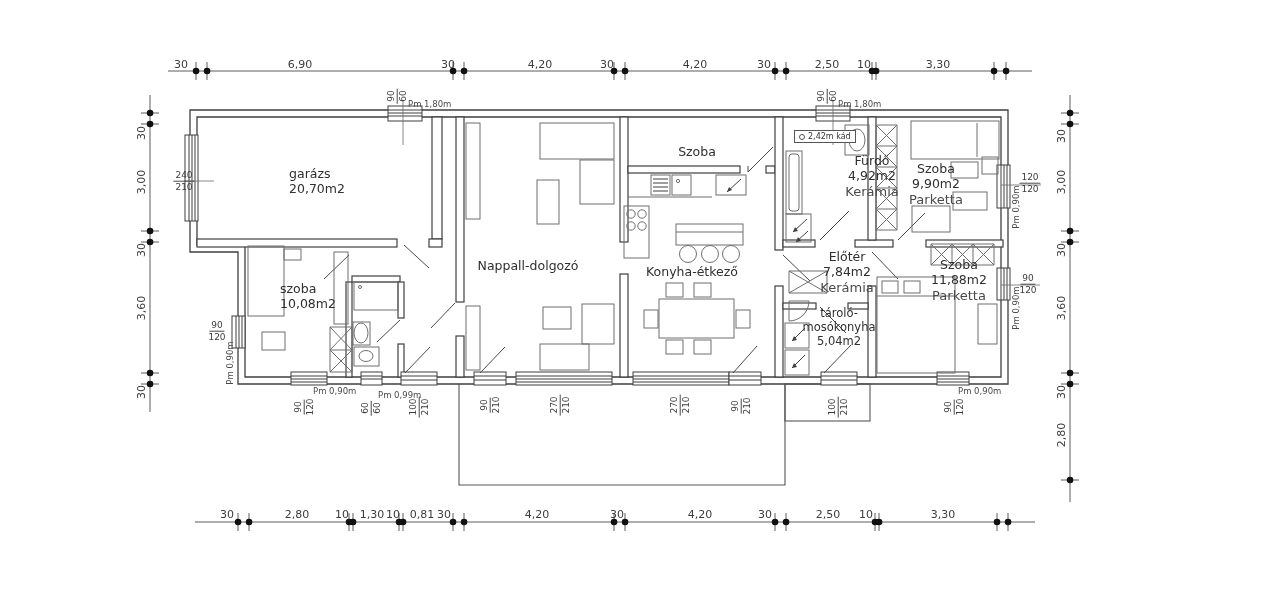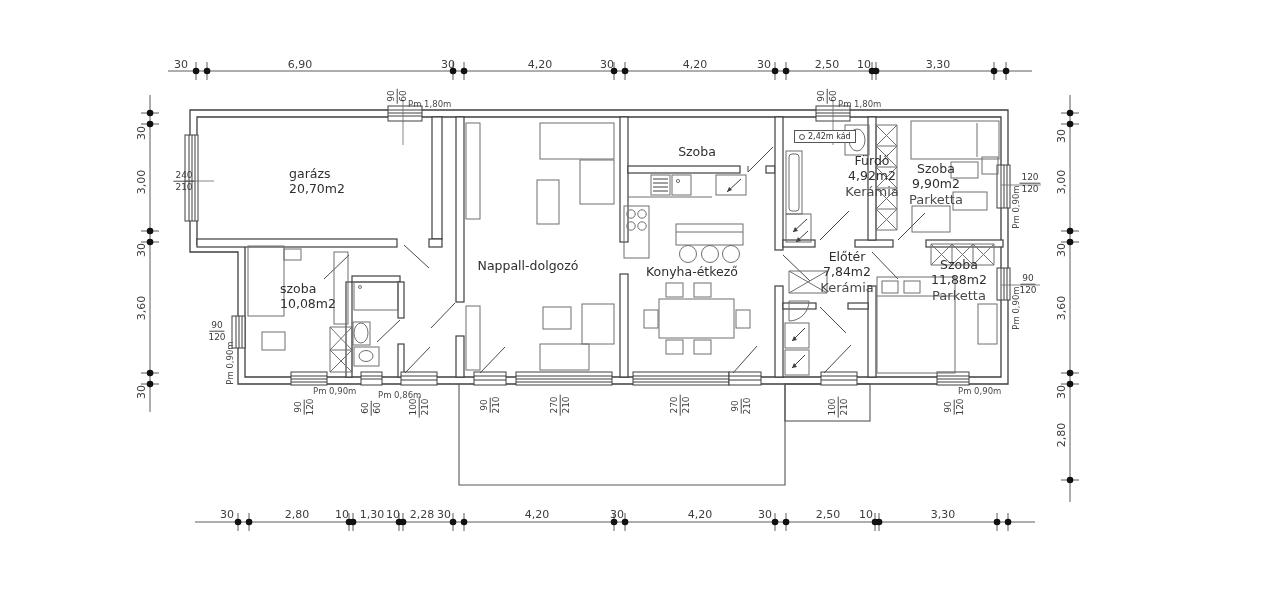--- a/index.html
+++ b/index.html
@@ -278,20 +278,25 @@
 <div class="room" style="left:936px;top:184px">
   <div>Szoba</div>
       <div>9,90m2</div>
   <div class="floor">Parketta</div>
 </div>
 <div class="room" style="left:847px;top:272px">
   <div>Előtér</div>
       <div>7,84m2</div>
   <div class="floor">Kerámia</div>
 </div>
+<div class="room" style="left:839px;top:327px;font-size:11.5px">
+  <div>tároló-</div>
+      <div>mosókonyha</div>
+  <div>5,04m2</div>
+</div>
 <div class="room" style="left:959px;top:280px">
   <div>Szoba</div>
       <div>11,88m2</div>
   <div class="floor">Parketta</div>
 </div>
 
 <div class="kad" style="left:794px;top:130px">
   <span class="dotc"></span>
   <span>2,42m kád</span>
 </div>
@@ -322,21 +327,21 @@
 <div class="open rot" style="left:304px;top:407px">
   <span>90</span>
       <span>120</span>
     </div>
 <div class="pm" style="left:313px;top:386px">Pm 0,90m</div>
 
 <div class="open rot" style="left:371px;top:408px">
   <span>60</span>
       <span>60</span>
     </div>
-<div class="pm" style="left:378px;top:390px">Pm 0,86m</div>
+<div class="pm" style="left:378px;top:390px">Pm 0,99m</div>
 
 <div class="open rot" style="left:419px;top:407px">
   <span>100</span>
       <span>210</span>
     </div>
 
 <div class="open rot" style="left:490px;top:405px">
   <span>90</span>
       <span>210</span>
     </div>
@@ -388,21 +393,21 @@
 <div class="dim" style="left:764px;top:64px">30</div>
 <div class="dim" style="left:827px;top:64px">2,50</div>
 <div class="dim" style="left:864px;top:64px">10</div>
 <div class="dim" style="left:938px;top:64px">3,30</div>
 
 <div class="dim" style="left:227px;top:514px">30</div>
 <div class="dim" style="left:297px;top:514px">2,80</div>
 <div class="dim" style="left:342px;top:514px">10</div>
 <div class="dim" style="left:372px;top:514px">1,30</div>
 <div class="dim" style="left:393px;top:514px">10</div>
-<div class="dim" style="left:422px;top:514px">2,28</div>
+<div class="dim" style="left:422px;top:514px">0,81</div>
 <div class="dim" style="left:444px;top:514px">30</div>
 <div class="dim" style="left:537px;top:514px">4,20</div>
 <div class="dim" style="left:617px;top:514px">30</div>
 <div class="dim" style="left:700px;top:514px">4,20</div>
 <div class="dim" style="left:765px;top:514px">30</div>
 <div class="dim" style="left:828px;top:514px">2,50</div>
 <div class="dim" style="left:866px;top:514px">10</div>
 <div class="dim" style="left:943px;top:514px">3,30</div>
 
 <div class="dimv" style="left:141px;top:133px">30</div>

